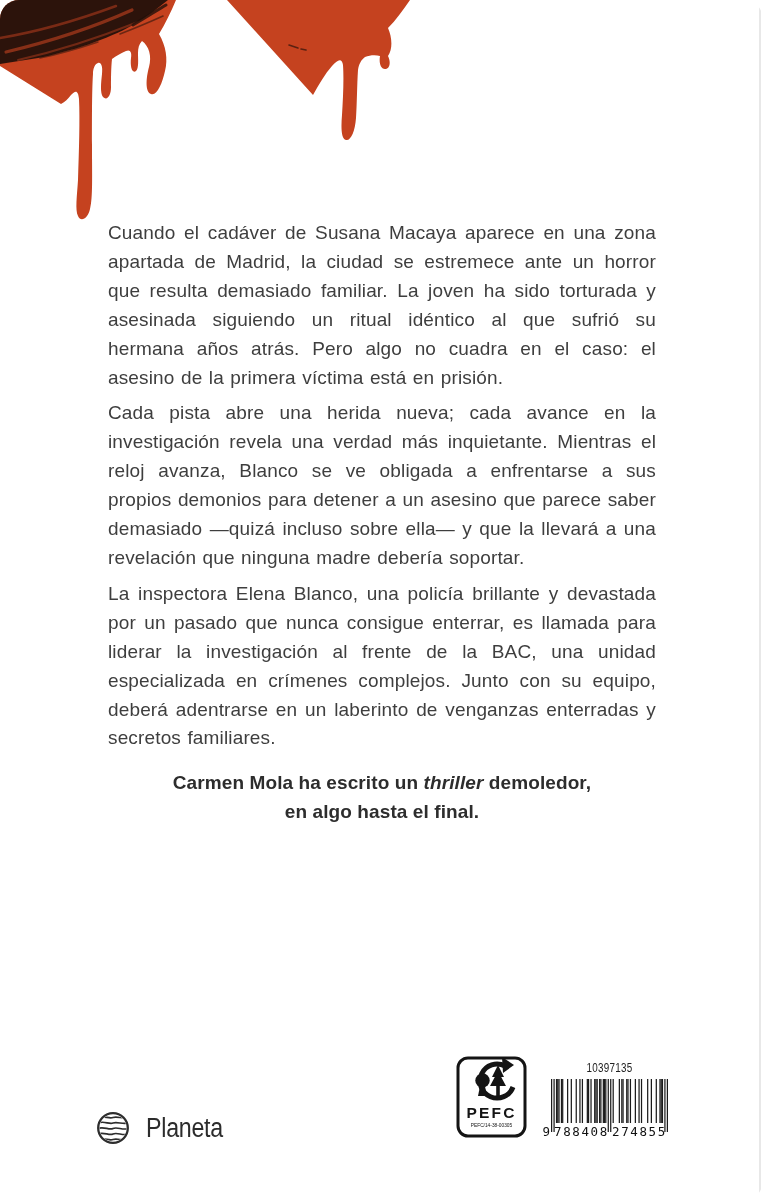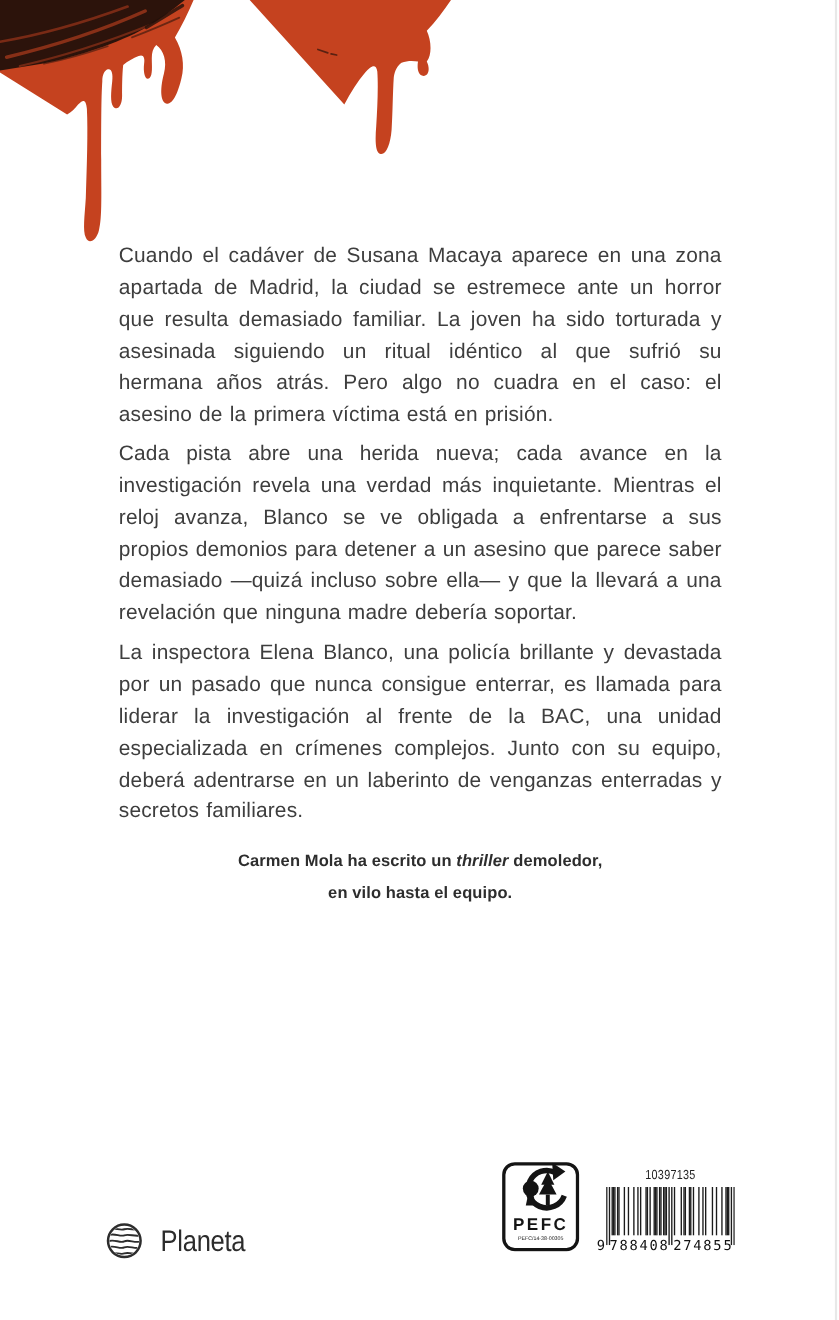--- a/index.html
+++ b/index.html
@@ -1,32 +1,32 @@
 <!DOCTYPE html>
 <html style="--blood: #c5421f; --brush: #20100a;"><head>
 <meta charset="utf-8">
 <style>
   html,body { margin:0; padding:0; background:#ffffff; }
   .page {
     position:relative; width:763px; height:1200px; background:#ffffff;
-    font-family:"Liberation Sans", sans-serif; overflow:hidden;
+    font-family:"Liberation Sans", sans-serif; overflow:hidden;border-radius:19px;
   }
   .splatter-svg { position:absolute; left:0; top:0; width:763px; height:240px; display:block; }
 
   .synopsis {
     position:absolute; left:108px; top:219px; width:548px;
     color:#3e3e3e; font-size:19px; line-height:28.9px;
     text-align:justify; letter-spacing:0.15px; word-spacing:1px;
   }
   .synopsis p { margin:0 0 7px 0; }
 
   .quote {
     position:absolute; left:82px; top:769px; width:600px;
     text-align:center; font-weight:bold; color:#2d2d2d;
-    font-size:15px; line-height:28.5px; letter-spacing:0.1px;
+    font-size:19px; line-height:28.5px; letter-spacing:0.1px;
   }
   .quote i { font-style:italic; }
 
   .planeta {
     position:absolute; left:96px; top:1110px; height:36px;
     display:flex; align-items:center; gap:16px; color:#2c2c2c;
   }
   .planeta-globe { width:34px; height:34px; display:block; }
   .planeta-word {
     font-size:27px; letter-spacing:-0.3px; white-space:nowrap;
@@ -113,21 +113,21 @@
   </svg>
 
   <div class="synopsis">
     <p>Cuando el cadáver de Susana Macaya aparece en una zona apartada de Madrid, la ciudad se estremece ante un horror que resulta demasiado familiar. La joven ha sido torturada y asesinada siguiendo un ritual idéntico al que sufrió su hermana años atrás. Pero algo no cuadra en el caso: el asesino de la primera víctima está en prisión.</p>
     <p>Cada pista abre una herida nueva; cada avance en la investigación revela una verdad más inquietante. Mientras el reloj avanza, Blanco se ve obligada a enfrentarse a sus propios demonios para detener a un asesino que parece saber demasiado —quizá incluso sobre ella— y que la llevará a una revelación que ninguna madre debería soportar.</p>
     <p>La inspectora Elena Blanco, una policía brillante y devastada por un pasado que nunca consigue enterrar, es llamada para liderar la investigación al frente de la BAC, una unidad especializada en crímenes complejos. Junto con su equipo, deberá adentrarse en un laberinto de venganzas enterradas y secretos familiares.</p>
   </div>
 
   <div class="quote">
     <div><span>Carmen Mola ha escrito un </span><i>thriller</i><span> demoledor,</span></div>
-    <div>en vilo hasta el equipo.</div>
+    <div>en algo hasta el final.</div>
   </div>
 
   <div class="planeta">
     <svg class="planeta-globe" viewBox="0 0 34 34" aria-hidden="true">
       <defs>
           <clipPath id="globeclip">
             <circle cx="17" cy="17" r="13.4"></circle>
           </clipPath>
         </defs>
       <circle cx="17" cy="17" r="14.8" fill="none" stroke="#2d2d2d" stroke-width="2.3"></circle>

